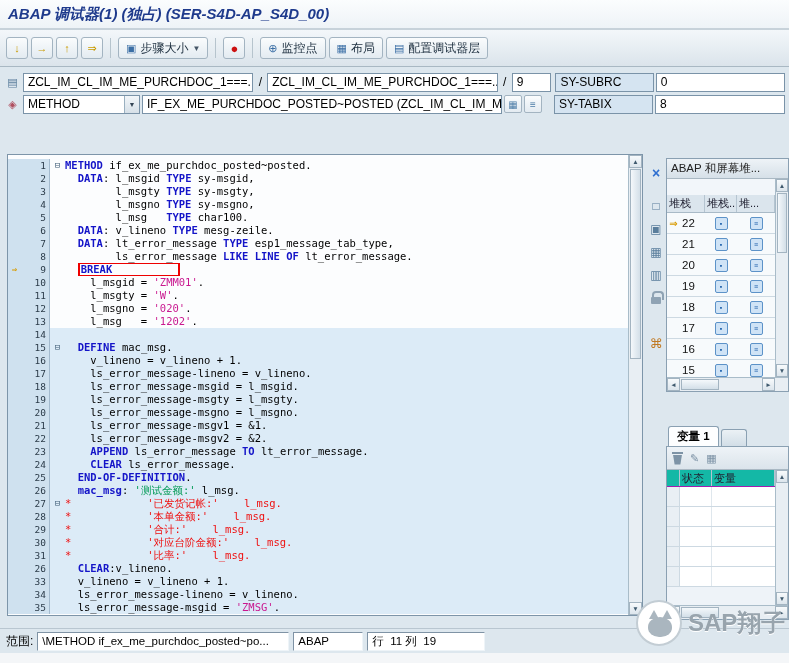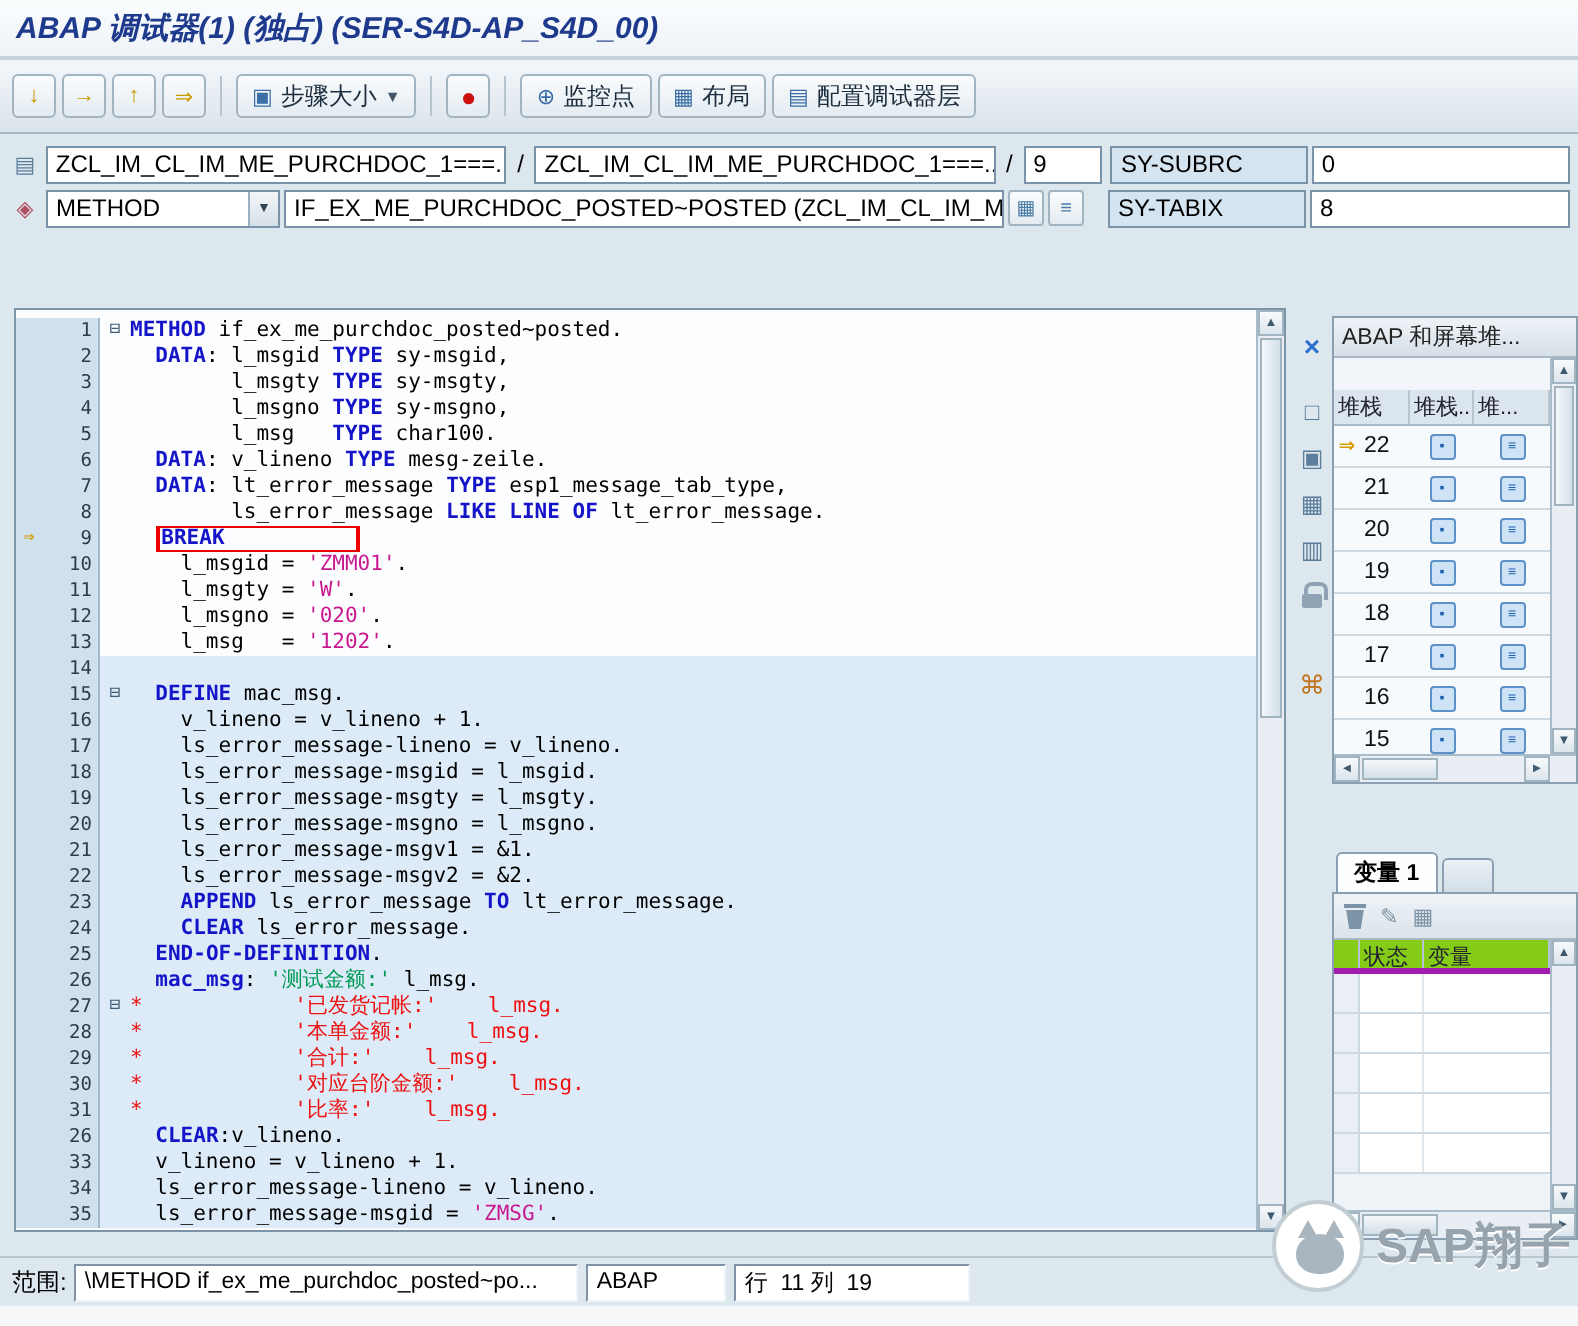--- a/index.html
+++ b/index.html
@@ -104,21 +104,21 @@
 .vtab{height:20px;padding:0 8px;font-size:11.5px;background:#fdfeff;border:1px solid #8aa0b2;border-bottom:none;border-radius:3px 3px 0 0;display:flex;align-items:center;font-weight:bold;margin-right:2px;white-space:nowrap;}
 .vtab.stub{width:26px;background:linear-gradient(#ebf1f5,#d2dee7);height:17px;}
 .vbody{flex:1;border:1px solid #8aa0b2;background:#eef3f8;display:flex;flex-direction:column;overflow:hidden;}
 .vtools{flex:0 0 23px;display:flex;align-items:center;gap:7px;padding:0 5px;background:linear-gradient(#eef3f7,#dbe4eb);border-bottom:1px solid #a9b8c3;}
 .trashic{position:relative;width:11px;height:13px;}
 .trashic::before{content:"";position:absolute;left:1px;top:3px;width:9px;height:10px;background:#7d93a6;clip-path:polygon(0 0,100% 0,82% 100%,18% 100%);}
 .trashic::after{content:"";position:absolute;left:0;top:0;width:11px;height:2px;background:#7d93a6;}
 .vti{font-size:11px;color:#7d93a6;}
 .vgrid{flex:1;display:flex;overflow:hidden;}
 .vgl{flex:1;overflow:hidden;}
-.vhdr{display:flex;height:17px;background:#84cc16;border-bottom:3px solid #a21caf;}
+.vhdr{display:flex;height:17px;background:#14b8a6;border-bottom:1px solid #a21caf;}
 .vhc{font-size:11px;color:#223;padding:1px 2px;border-right:1px solid #b5c4d0;white-space:nowrap;overflow:hidden;}
 .vh0{flex:0 0 13px;}.vh1{flex:0 0 32px;}.vh2{flex:1;}
 .vrow{display:flex;height:20px;border-bottom:1px solid #cdd9e2;background:#fff;}
 .vc0{flex:0 0 13px;background:#e9eff4;border-right:1px solid #cdd9e2;}
 .vc1{flex:0 0 32px;border-right:1px solid #dfe7ed;}
 .vc2{flex:1;}
 .vvs{flex:0 0 13px;border-left:1px solid #a9bcc9;background:#e8eef3;display:flex;flex-direction:column;}
 .vhs{flex:0 0 14px;border-top:1px solid #a9bcc9;display:flex;background:#e8eef3;}
 
 

